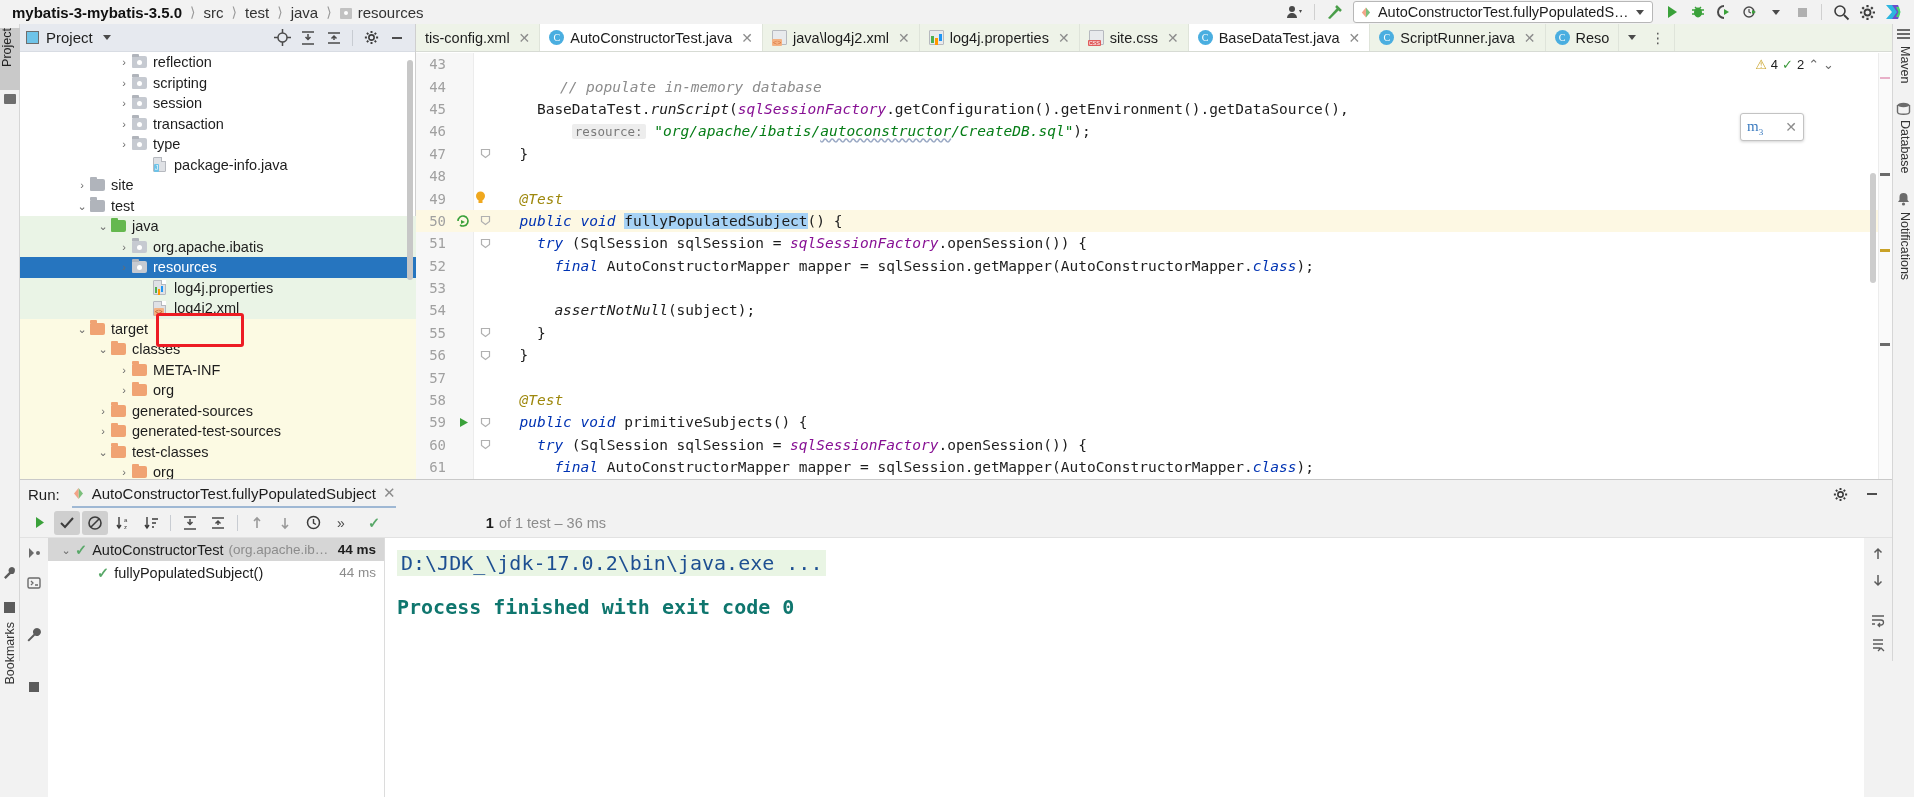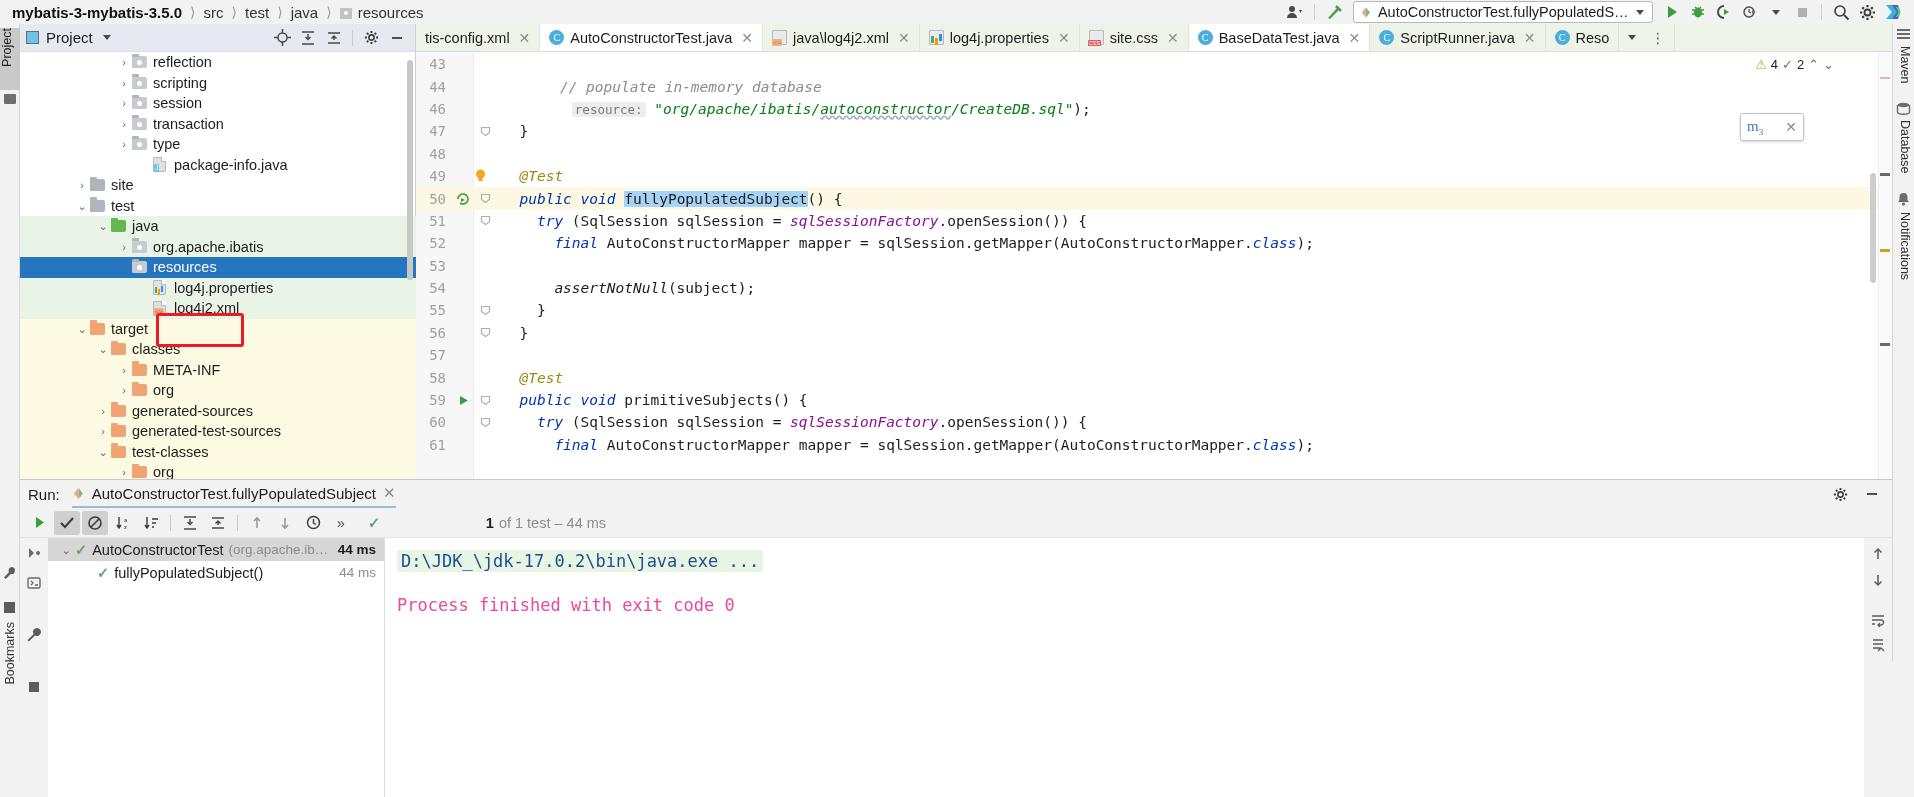--- a/index.html
+++ b/index.html
@@ -171,23 +171,23 @@
   .tbtn.on{background:#cfcfcf;}
   .status{margin-left:12px;font-size:14.5px;display:flex;align-items:center;gap:5px;}
   .status .dim{color:#8c8c8c;}
 
   .runsplit{position:absolute;left:0;top:30px;width:1872px;height:260px;display:flex;}
   .testtree{width:337px;background:#fff;border-right:1px solid #dcdcdc;}
   .trow{height:23px;display:flex;align-items:center;font-size:14.5px;padding-left:6px;position:relative;}
   .trow.sel2{background:#d6d6d6;}
   .trow .pkg2{color:#8c8c8c;font-size:13.5px;margin-left:5px;}
   .trow .ms{position:absolute;right:8px;font-size:13.5px;text-align:right;}
-  .console{flex:1;position:relative;background:#fff;font-family:"DejaVu Sans Mono",monospace;font-size:17px;}
+  .console{flex:1;position:relative;background:#fff;font-family:"DejaVu Sans Mono",monospace;font-size:20px;}
   .cl1{position:absolute;left:12px;top:12px;background:#e9f5e4;color:#1d4f91;padding:1px 4px;}
-  .cl2{position:absolute;left:12px;top:57px;color:#ec4899;}
+  .cl2{position:absolute;left:12px;top:57px;color:#0f766e;font-weight:bold;}
 
   .runleftrail{position:absolute;left:0;top:30px;width:28px;height:260px;background:#f2f2f2;}
   .rlico{width:28px;height:30px;display:flex;align-items:center;justify-content:center;}
   .runrightrail{position:absolute;right:0;top:30px;width:28px;height:260px;background:#f2f2f2;display:flex;flex-direction:column;align-items:center;gap:10px;padding-top:8px;}
 
   .chk{color:#59a869;font-weight:bold;}
   svg{display:block;}
 </style>
 </head>
 <body>
@@ -608,20 +608,26 @@
             <span class="fcol"></span>
             <span class="ctext"></span>
           </div>
           <div class="cline">
             <span class="lnum">44</span>
             <span class="gicon"></span>
             <span class="fcol"></span>
             <span class="ctext">    <i class="c">// populate in-memory database</i></span>
           </div>
           <div class="cline">
+            <span class="lnum">45</span>
+            <span class="gicon"></span>
+            <span class="fcol"></span>
+            <span class="ctext">    BaseDataTest.<i class="m">runScript</i>(<i class="f">sqlSessionFactory</i>.getConfiguration().getEnvironment().getDataSource(),</span>
+          </div>
+          <div class="cline">
             <span class="lnum">46</span>
             <span class="gicon"></span>
             <span class="fcol"></span>
             <span class="ctext">        <span class="hint">resource:</span> <i class="s">"org/apache/ibatis/<span class="squig">autoconstructor</span>/CreateDB.sql"</i>);</span>
           </div>
           <div class="cline">
             <span class="lnum">47</span>
             <span class="gicon"></span>
             <span class="fcol">
               <svg width="11" height="11" viewBox="0 0 11 11">
@@ -866,21 +872,21 @@
           <svg width="17" height="17" viewBox="0 0 17 17">
               <circle cx="8.5" cy="8.5" r="6" stroke="#3c3c3c" stroke-width="1.5" fill="none"></circle>
               <path d="M8.5 5v4l2.5 1.5" stroke="#3c3c3c" stroke-width="1.4" fill="none"></path>
             </svg>
         </div>
         <div class="tbtn" style="color:#4a4a4a;font-size:14px;">»</div>
         <div class="status">
           <span class="chk">✓</span>
           <span style="font-weight:bold;margin-top:42px;">Tests passed:</span>
           <span style="font-weight:bold;">1</span>
-          <span class="dim">of 1 test – 44 ms</span>
+          <span class="dim">of 1 test – 36 ms</span>
         </div>
       </div>
 
       <div class="runleftrail">
         <div class="rlico">
           <svg width="16" height="16" viewBox="0 0 16 16">
               <path d="M3 3 L3 13 L8 8 Z" fill="#6b6b6b"></path>
               <circle cx="12" cy="8" r="2" fill="#6b6b6b"></circle>
             </svg>
         </div>

